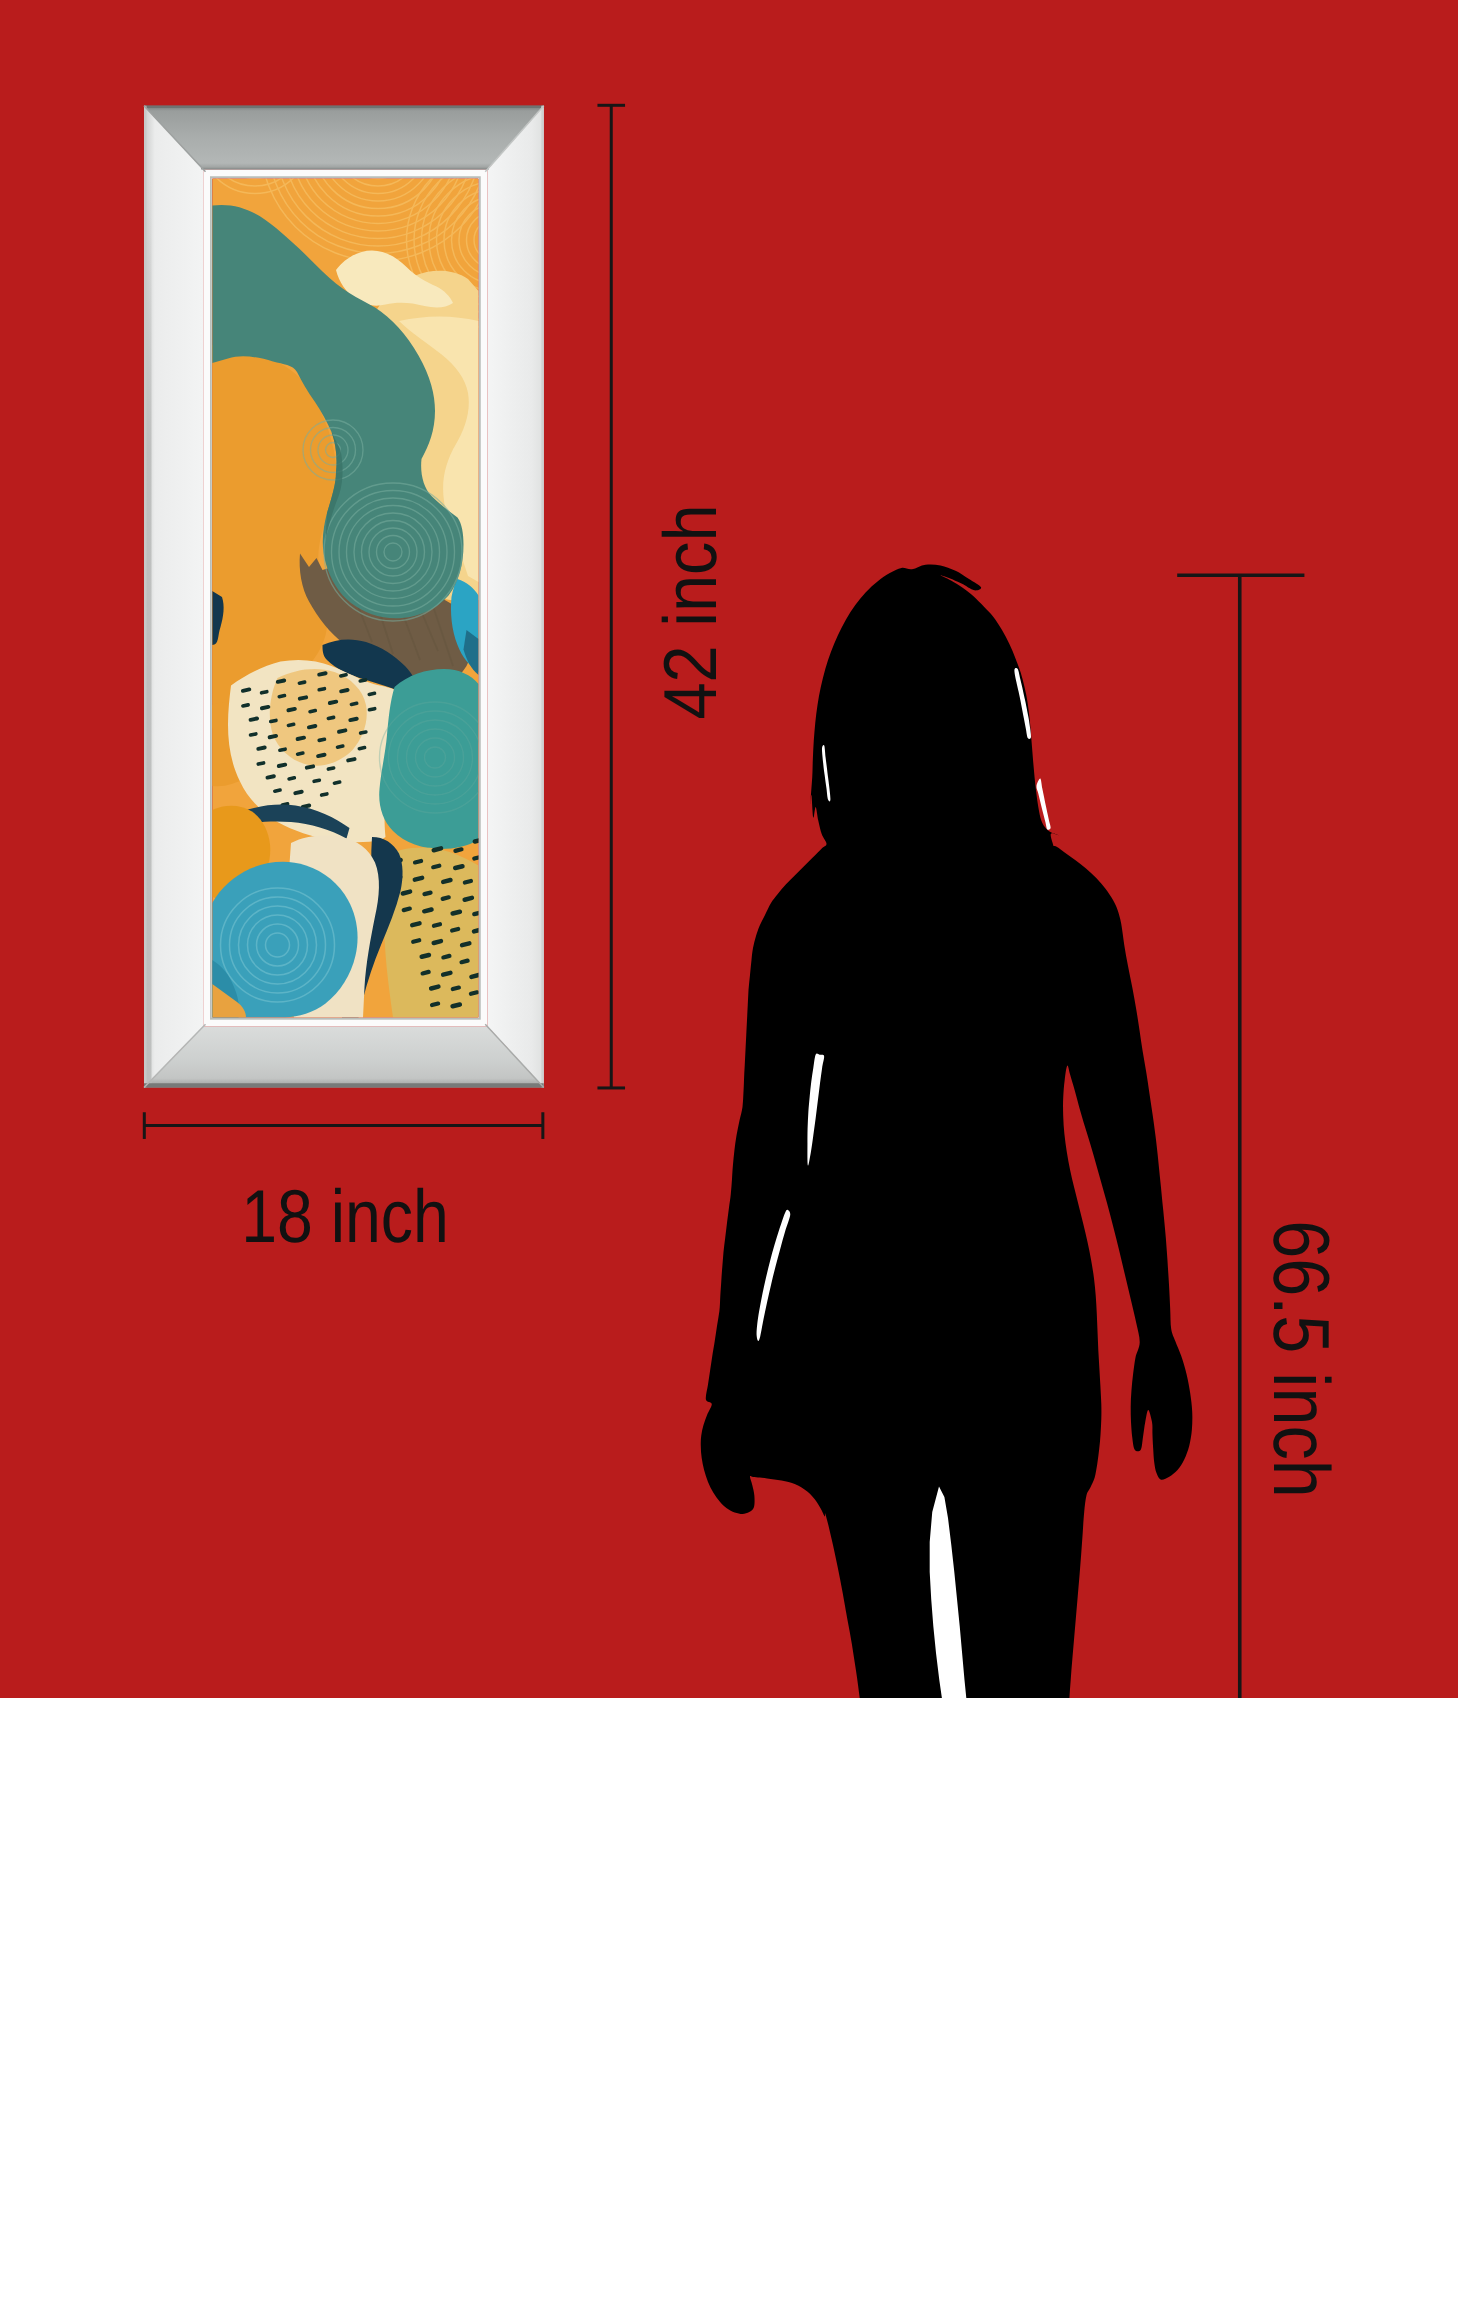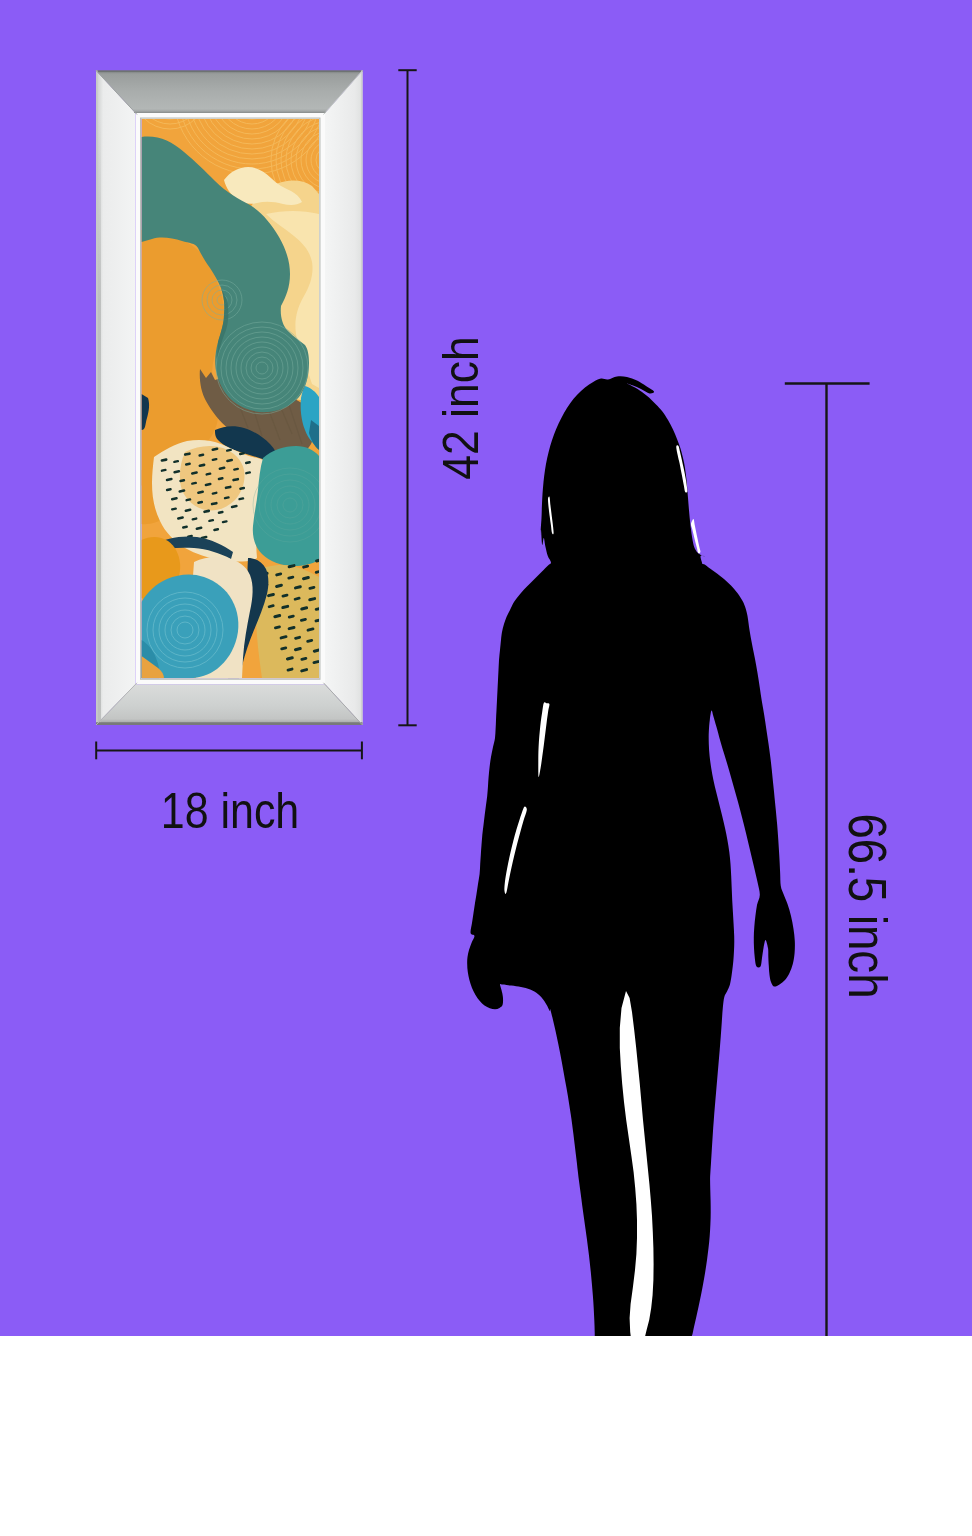--- a/index.html
+++ b/index.html
@@ -1,16 +1,16 @@
 <!DOCTYPE html>
 <html><head>
 <meta charset="utf-8">
 <style>
   html,body{margin:0;padding:0;background:#ffffff;}
-  .page{position:relative;width:972px;height:1336px;background:#8b5cf6;overflow:hidden;
+  .page{position:relative;width:972px;height:1132px;background:#b91c1c;overflow:hidden;
         font-family:"Liberation Sans", sans-serif;}
 </style>
 </head>
 <body>
 <div class="page">
 <svg width="972" height="1536" viewBox="0 0 972 1536">
   <defs>
     <linearGradient id="gTop" x1="0" y1="70" x2="0" y2="113" gradientUnits="userSpaceOnUse">
       <stop offset="0" stop-color="#6e7372"></stop>
       <stop offset="0.09" stop-color="#999d9c"></stop>

